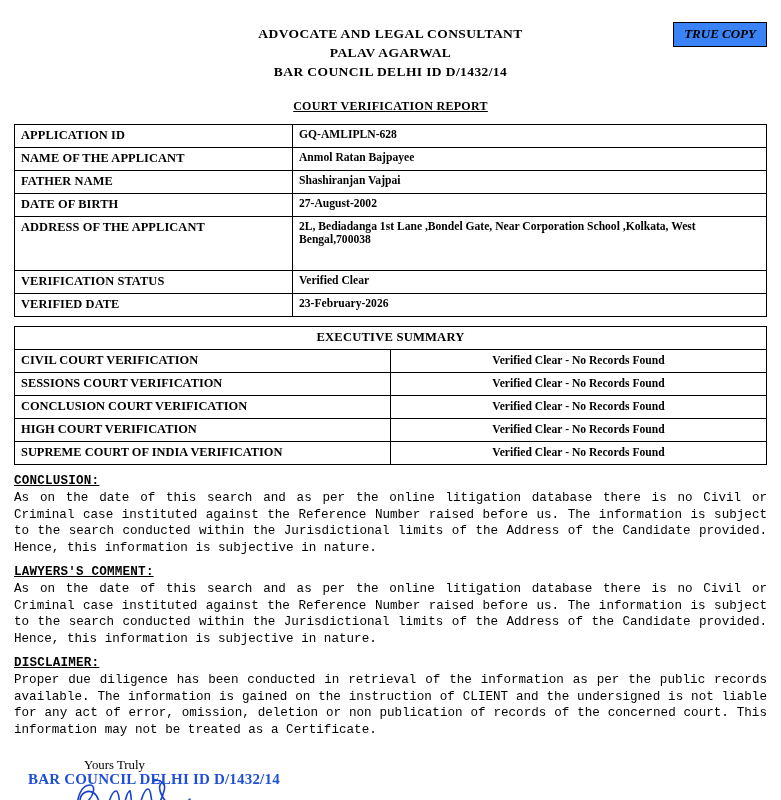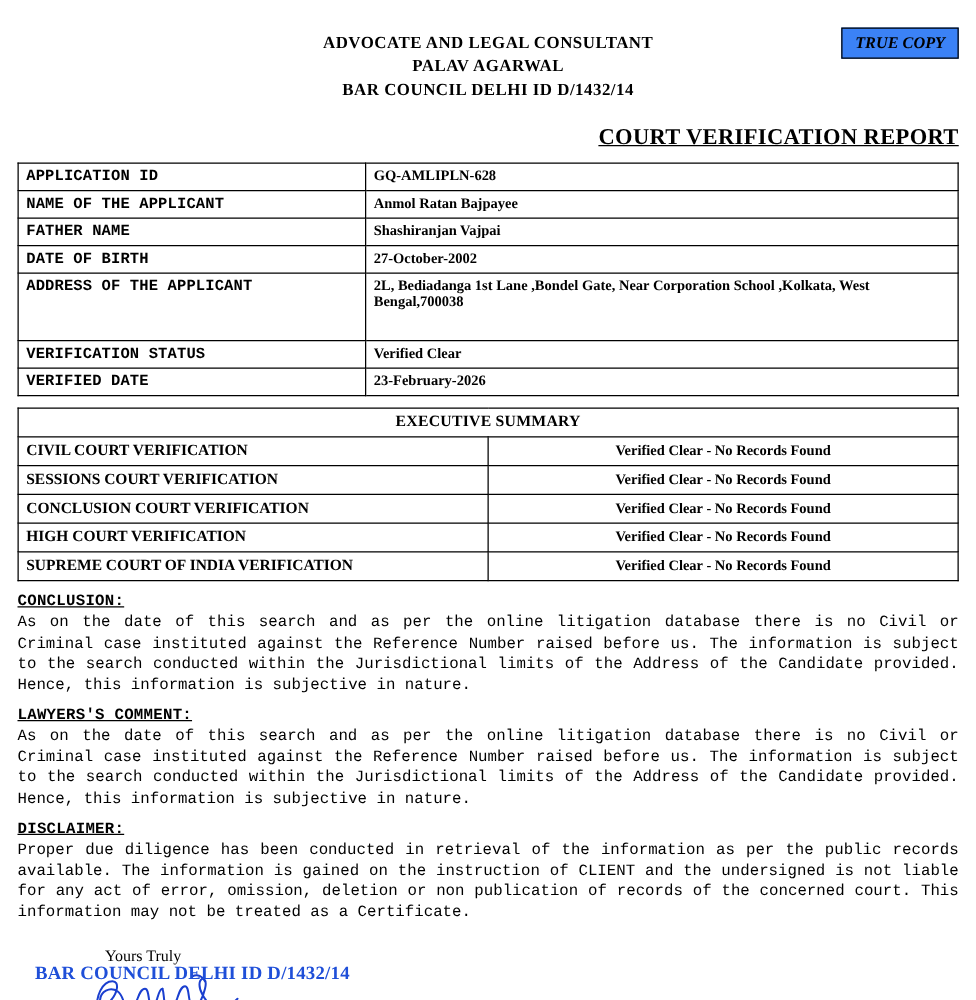--- a/index.html
+++ b/index.html
@@ -38,23 +38,23 @@
     right: 0px;
     top: -2px;
     border: 1.5px solid #000;
     padding: 3px 10px 4px 10px;
     font-style: italic;
     font-weight: bold;
     font-size: 13px;
     background: #3b82f6;
   }
   .report-title {
-    text-align: right;
-    font-weight: bold;
-    font-size: 18px;
+    text-align: center;
+    font-weight: bold;
+    font-size: 12px;
     text-decoration: underline;
     margin-top: 18px;
     margin-bottom: 10px;
     letter-spacing: 0.3px;
   }
   
   table {
     border-collapse: collapse;
     width: 100%;
     table-layout: fixed;
@@ -62,21 +62,20 @@
   table.details td {
     border: 1px solid #000;
     padding: 3px 6px 4px 6px;
     font-size: 12.4px;
     vertical-align: top;
   }
   table.details td.label {
     width: 278px;
     font-weight: bold;
     letter-spacing: 0.1px;
-    font-family: Liberation Mono, monospace;
   }
   table.details td.value {
     font-weight: bold;
     font-size: 11.6px;
     font-family: Liberation Serif, serif;
   }
   .addr-cell { height: 54px; }
   
   .exec-wrap { margin-top: 9px; }
   table.exec td {
@@ -178,21 +177,21 @@
       <tr>
         <td class="label">NAME OF THE APPLICANT</td>
         <td class="value">Anmol Ratan Bajpayee</td>
       </tr>
       <tr>
         <td class="label">FATHER NAME</td>
         <td class="value">Shashiranjan Vajpai</td>
       </tr>
       <tr>
         <td class="label">DATE OF BIRTH</td>
-        <td class="value">27-October-2002</td>
+        <td class="value">27-August-2002</td>
       </tr>
       <tr>
         <td class="label addr-cell">ADDRESS OF THE APPLICANT</td>
         <td class="value addr-cell">2L, Bediadanga 1st Lane ,Bondel Gate, Near Corporation School ,Kolkata, West Bengal,700038</td>
       </tr>
       <tr>
         <td class="label">VERIFICATION STATUS</td>
         <td class="value">Verified Clear</td>
       </tr>
       <tr>

